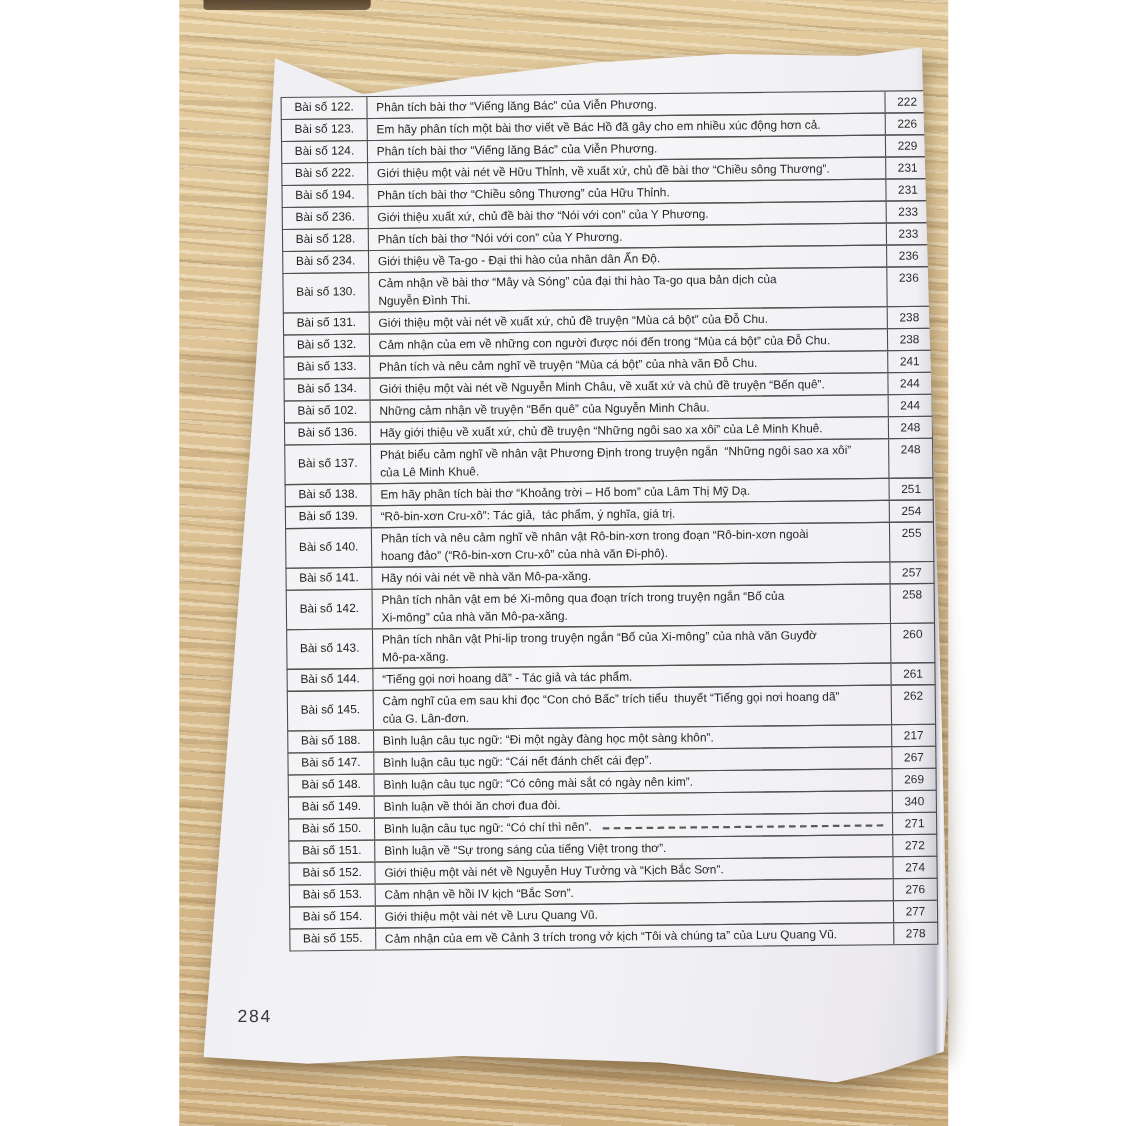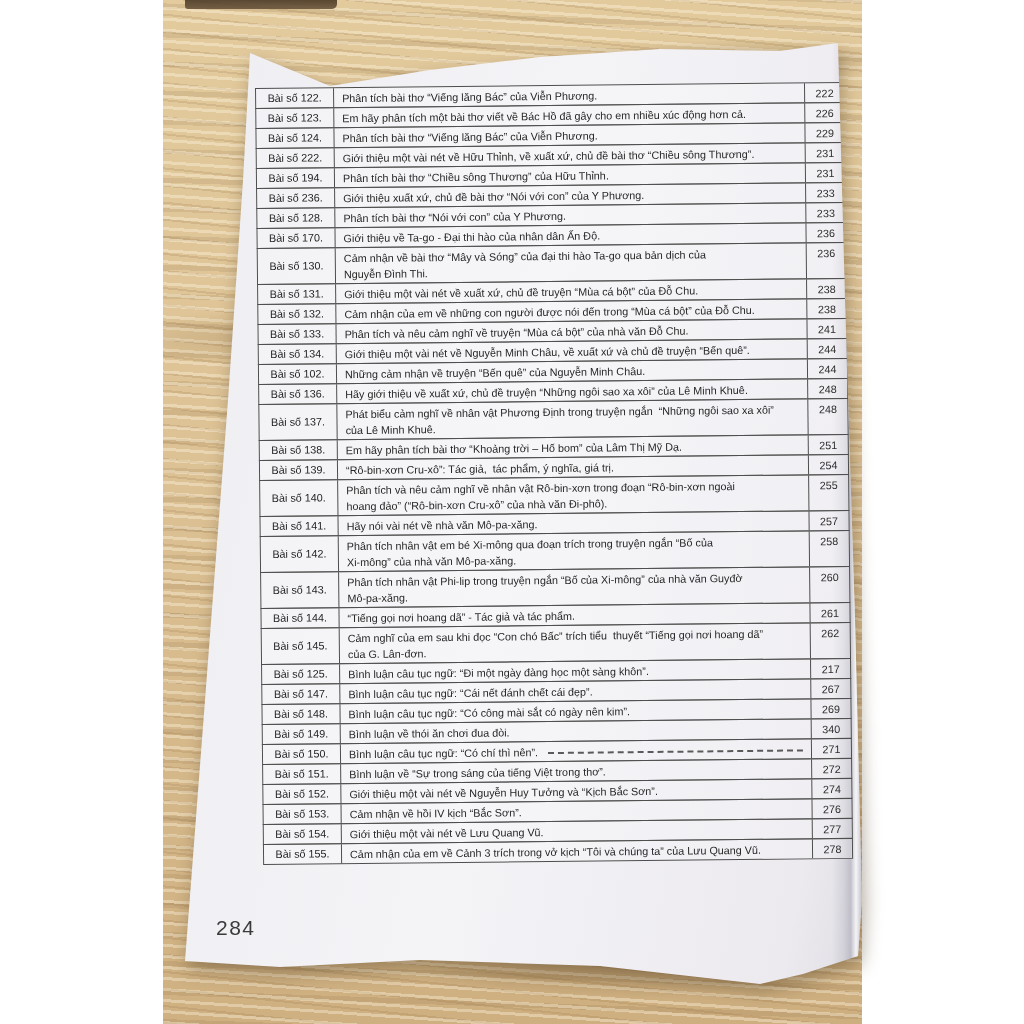--- a/index.html
+++ b/index.html
@@ -78,21 +78,21 @@
   .trow.dash .dashline{
     display:block;flex:1;border-top:2px dashed #5a5a5a;margin:8px 2px 0 10px;min-width:40px;
   }
   .pg{
     flex:0 0 40px;width:40px;border-left:1px solid #4e4e4e;
     display:flex;justify-content:center;align-items:flex-start;
     font-size:10.8px;line-height:16px;padding:2px 1px 1px 1px;color:#2e2e2e;
   }
   .folio{
     position:absolute;left:53px;top:916px;
-    font-size:21px;letter-spacing:1.5px;color:#3a3a3a;
+    font-size:16px;letter-spacing:1.5px;color:#3a3a3a;
   }
 </style>
 </head>
 <body>
 
 <div class="frame">
   <div class="wood">
     <div class="dark-edge"></div>
     <div class="crease"></div>
 
@@ -159,21 +159,21 @@
   <div class="trow">
     <div class="c lab">Bài số 128.</div>
     <div class="c desc">
       <span class="t">Phân tích bài thơ “Nói với con” của Y Phương.</span>
 
     </div>
     <div class="c pg">233</div>
   </div>
 
   <div class="trow">
-    <div class="c lab">Bài số 170.</div>
+    <div class="c lab">Bài số 234.</div>
     <div class="c desc">
       <span class="t">Giới thiệu về Ta-go - Đại thi hào của nhân dân Ấn Độ.</span>
 
     </div>
     <div class="c pg">236</div>
   </div>
 
   <div class="trow">
     <div class="c lab">Bài số 130.</div>
     <div class="c desc">
@@ -318,21 +318,21 @@
     <div class="c lab">Bài số 145.</div>
     <div class="c desc">
       <span class="t">Cảm nghĩ của em sau khi đọc “Con chó Bấc” trích tiểu  thuyết “Tiếng gọi nơi hoang dã”
 của G. Lân-đơn.</span>
 
     </div>
     <div class="c pg">262</div>
   </div>
 
   <div class="trow">
-    <div class="c lab">Bài số 125.</div>
+    <div class="c lab">Bài số 188.</div>
     <div class="c desc">
       <span class="t">Bình luận câu tục ngữ: “Đi một ngày đàng học một sàng khôn”.</span>
 
     </div>
     <div class="c pg">217</div>
   </div>
 
   <div class="trow">
     <div class="c lab">Bài số 147.</div>
     <div class="c desc">

